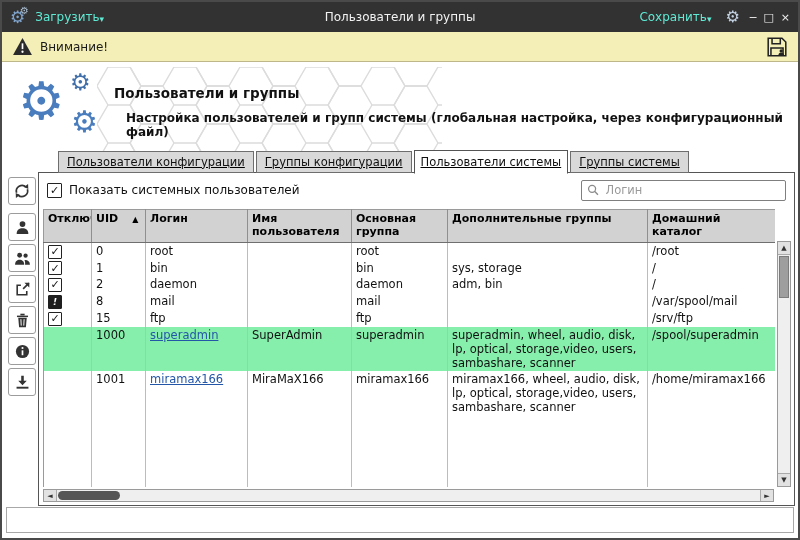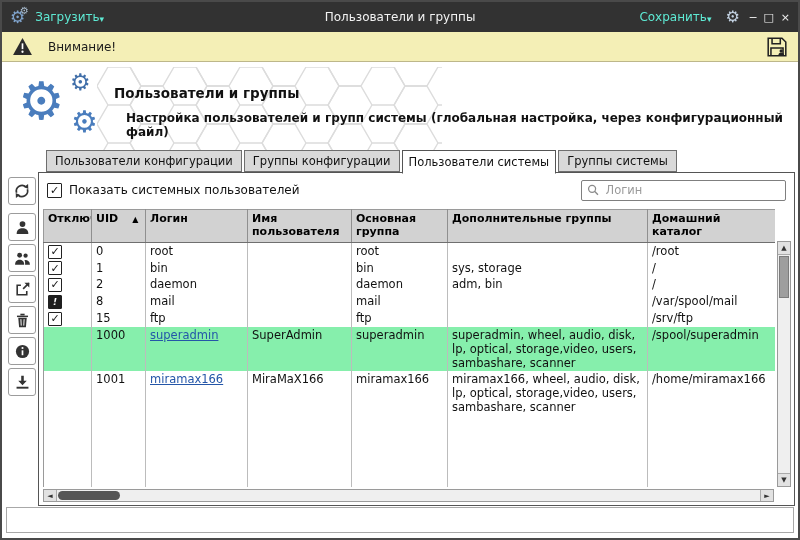--- a/index.html
+++ b/index.html
@@ -14,34 +14,34 @@
   .tb-btn{display:flex;align-items:flex-end;cursor:pointer;background:none;border:none;color:#5eead4;
     font-size:12px;font-family:inherit;padding:2px 4px;}
   .caret{font-size:9px;}
   .gear-ico{color:#7fa3cc;font-size:17px;line-height:1;position:relative;}
   .gear-ico .g2{position:absolute;font-size:10px;left:10px;top:-3px;color:#a9bccf;}
   .gear-plain{color:#c3d2e2;font-size:16px;line-height:1;cursor:pointer;}
   .winctl{display:flex;gap:7px;align-items:center;font-size:11px;color:#eee;}
   .winctl span{cursor:pointer;line-height:1;}
   
   .warnbar{position:absolute;left:0;top:30px;right:0;height:30px;background:#f4efb6;
-    border-bottom:1px solid #bdb78a;display:flex;align-items:center;padding:8px 10px;box-sizing:border-box;gap:8px;}
+    border-bottom:1px solid #bdb78a;display:flex;align-items:center;padding:8px 10px;box-sizing:border-box;}
   .warn-label{font-size:12px;color:#1a1a1a;margin-left:7px;}
   .warn-save{margin-left:auto;cursor:pointer;display:flex;align-items:center;}
   
   .content{position:absolute;left:0;top:61px;right:0;bottom:0;background:#fff;}
   .hexbg{position:absolute;left:95px;top:4px;z-index:0;}
   .logo{position:absolute;left:16px;top:10px;width:96px;height:76px;color:#4a7dbd;z-index:1;}
   .logo .g-big{position:absolute;left:0;top:2px;font-size:52px;line-height:1;}
   .logo .g-s1{position:absolute;left:52px;top:-2px;font-size:23px;line-height:1;color:#416fa9;}
   .logo .g-s2{position:absolute;left:53px;top:34px;font-size:30px;line-height:1;}
   .pg-title{position:absolute;left:112px;top:22px;font-size:13.5px;font-weight:bold;color:#111;z-index:1;}
   .pg-sub{position:absolute;left:112px;top:48px;width:660px;font-size:12px;font-weight:bold;color:#111;z-index:1;margin-left:12px;}
   
-  .tabs{position:absolute;left:44px;top:87px;display:flex;align-items:flex-start;z-index:3;height:23px;}
+  .tabs{position:absolute;left:56px;top:87px;display:flex;align-items:center;z-index:3;height:23px;text-decoration:underline;}
   .tab{background:#d9d9d9;border:1px solid #6e6e6e;padding:3px 8px 3px;font-size:11.5px;color:#111;
     margin-right:2px;cursor:pointer;white-space:nowrap;}
   .tab.active{background:#fff;border:1px solid #555;border-bottom:1px solid #fff;padding:4px 6px;margin-bottom:-1px;}
   
   .refresh-btn{position:absolute;left:6px;top:114px;width:26px;height:26px;border:1px solid #9c9c9c;border-radius:3px;
     background:#fff;display:flex;align-items:center;justify-content:center;cursor:pointer;z-index:2;}
   .lefttools{position:absolute;left:6px;top:150px;display:flex;flex-direction:column;gap:3px;z-index:2;}
   .tool-btn{width:26px;height:26px;border:1px solid #9c9c9c;border-radius:3px;background:#fff;
     display:flex;align-items:center;justify-content:center;cursor:pointer;}
   

